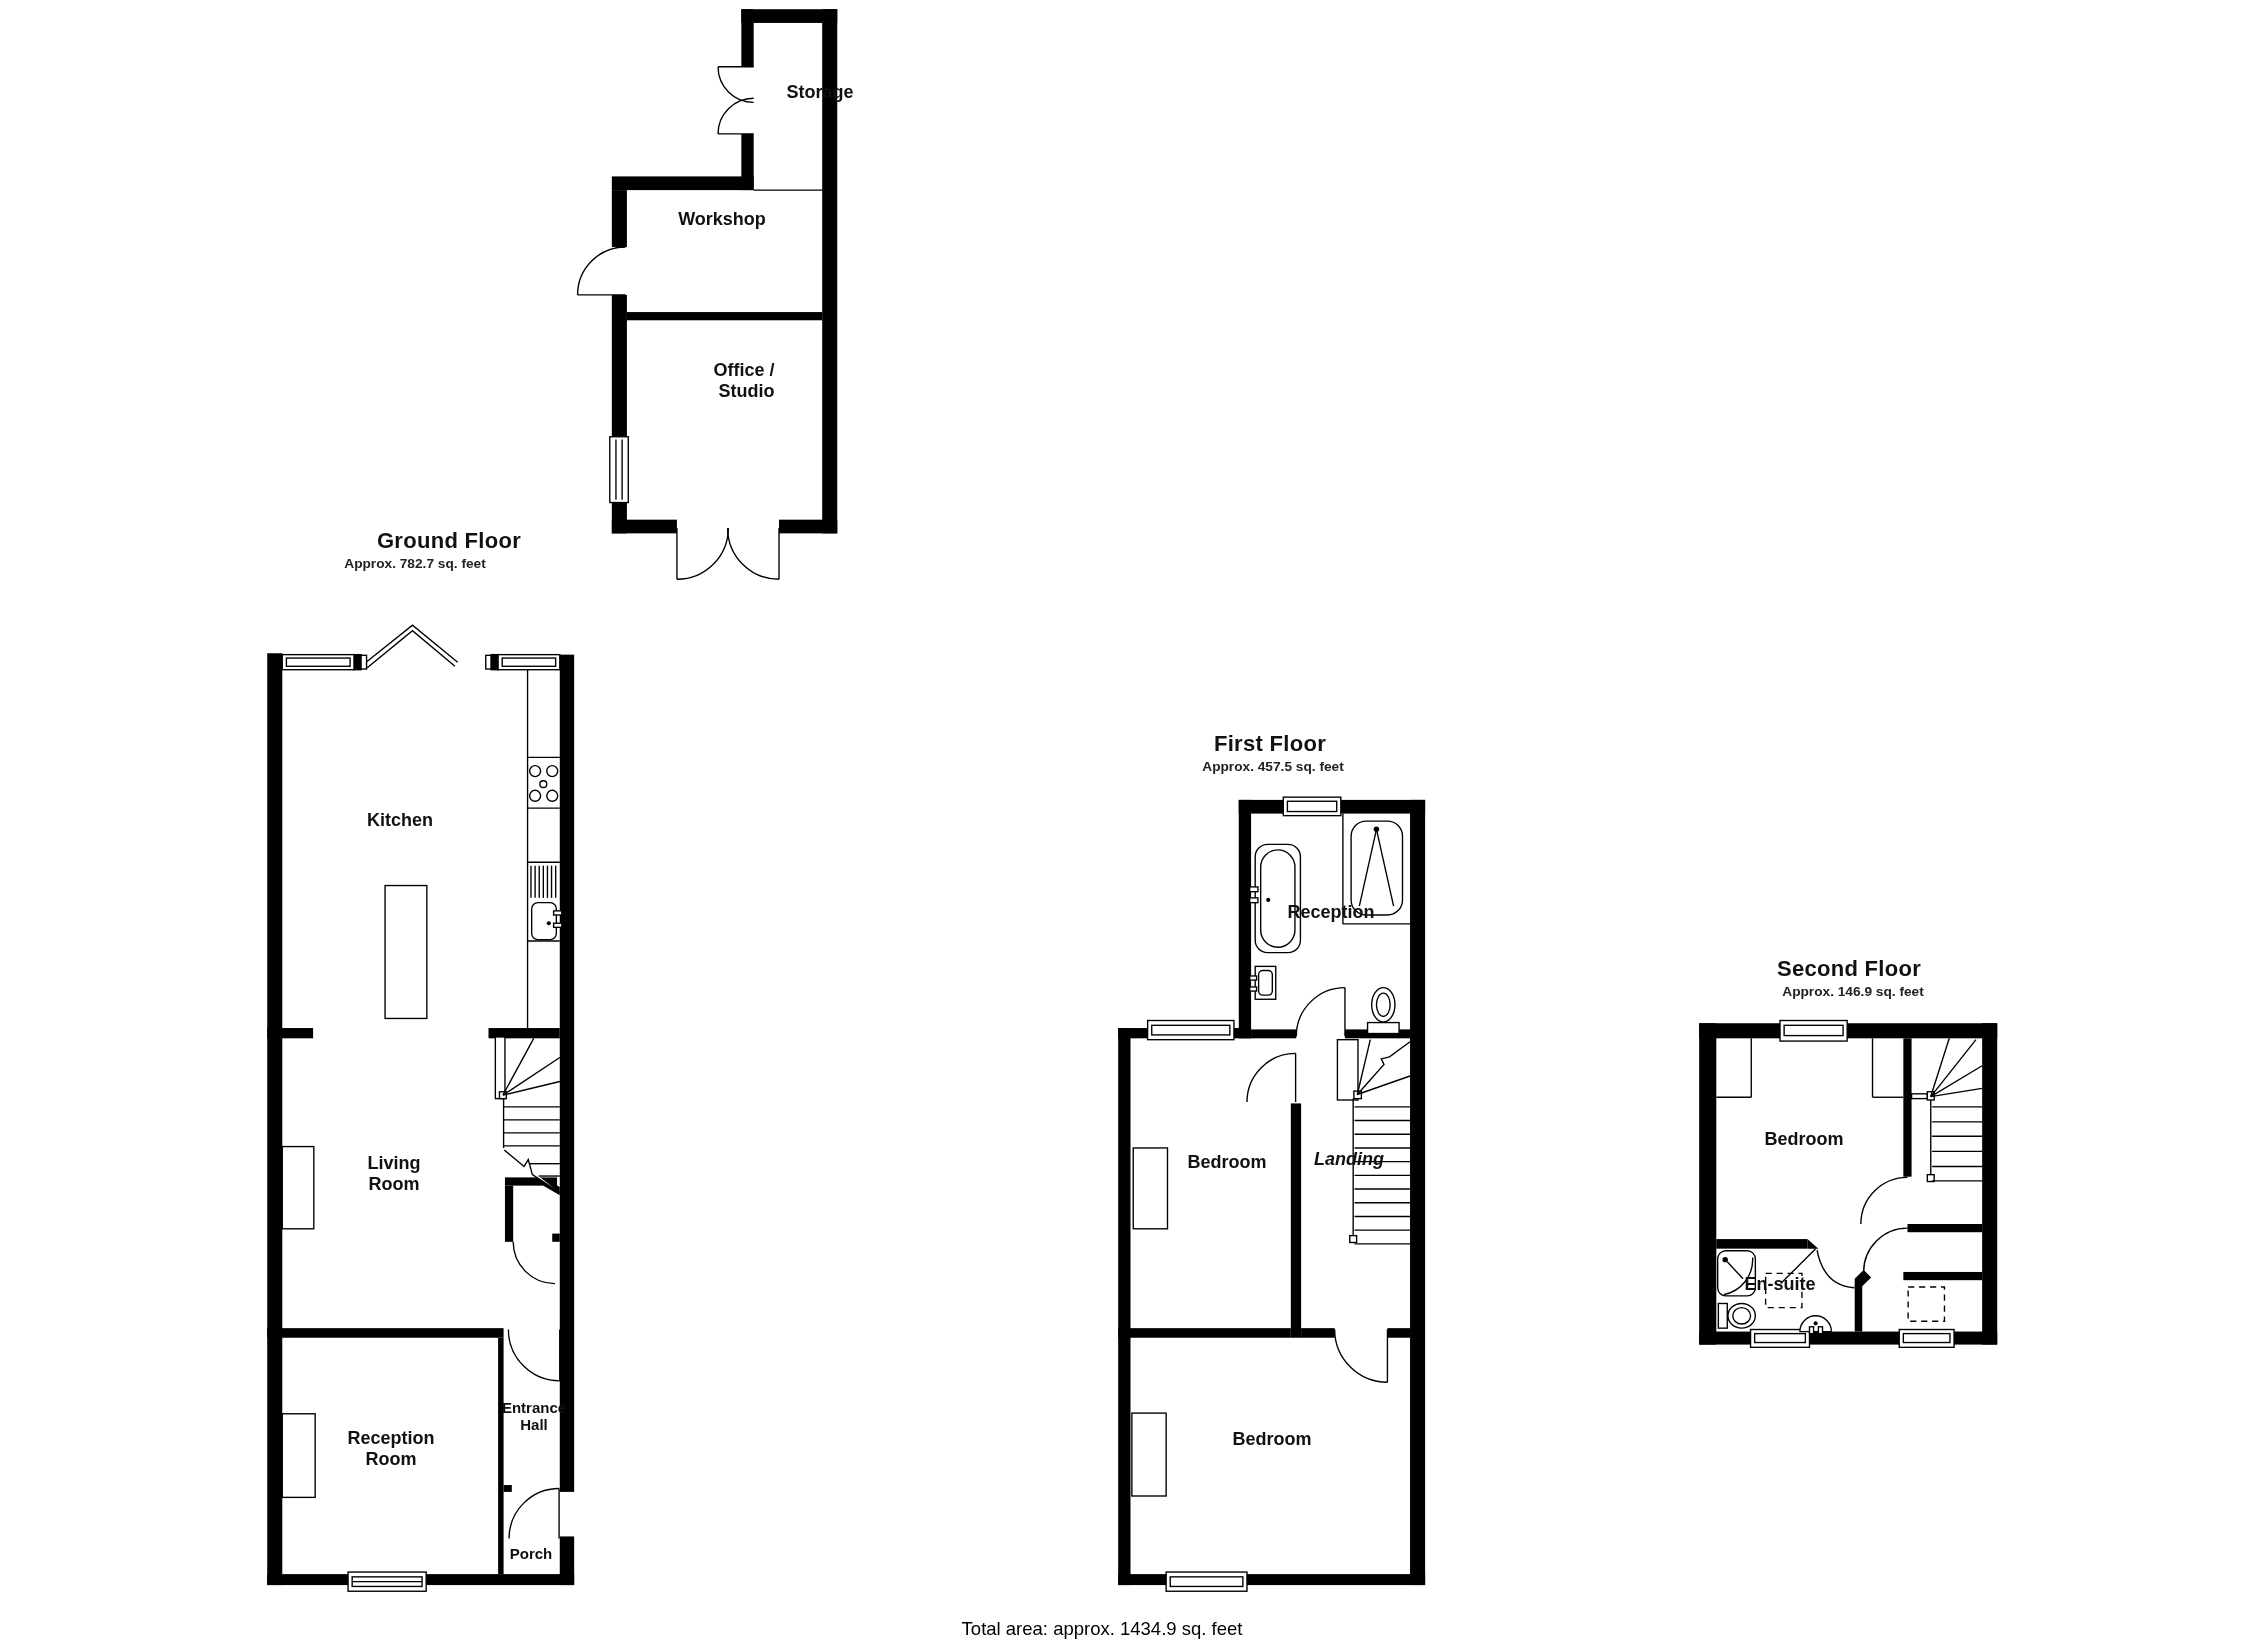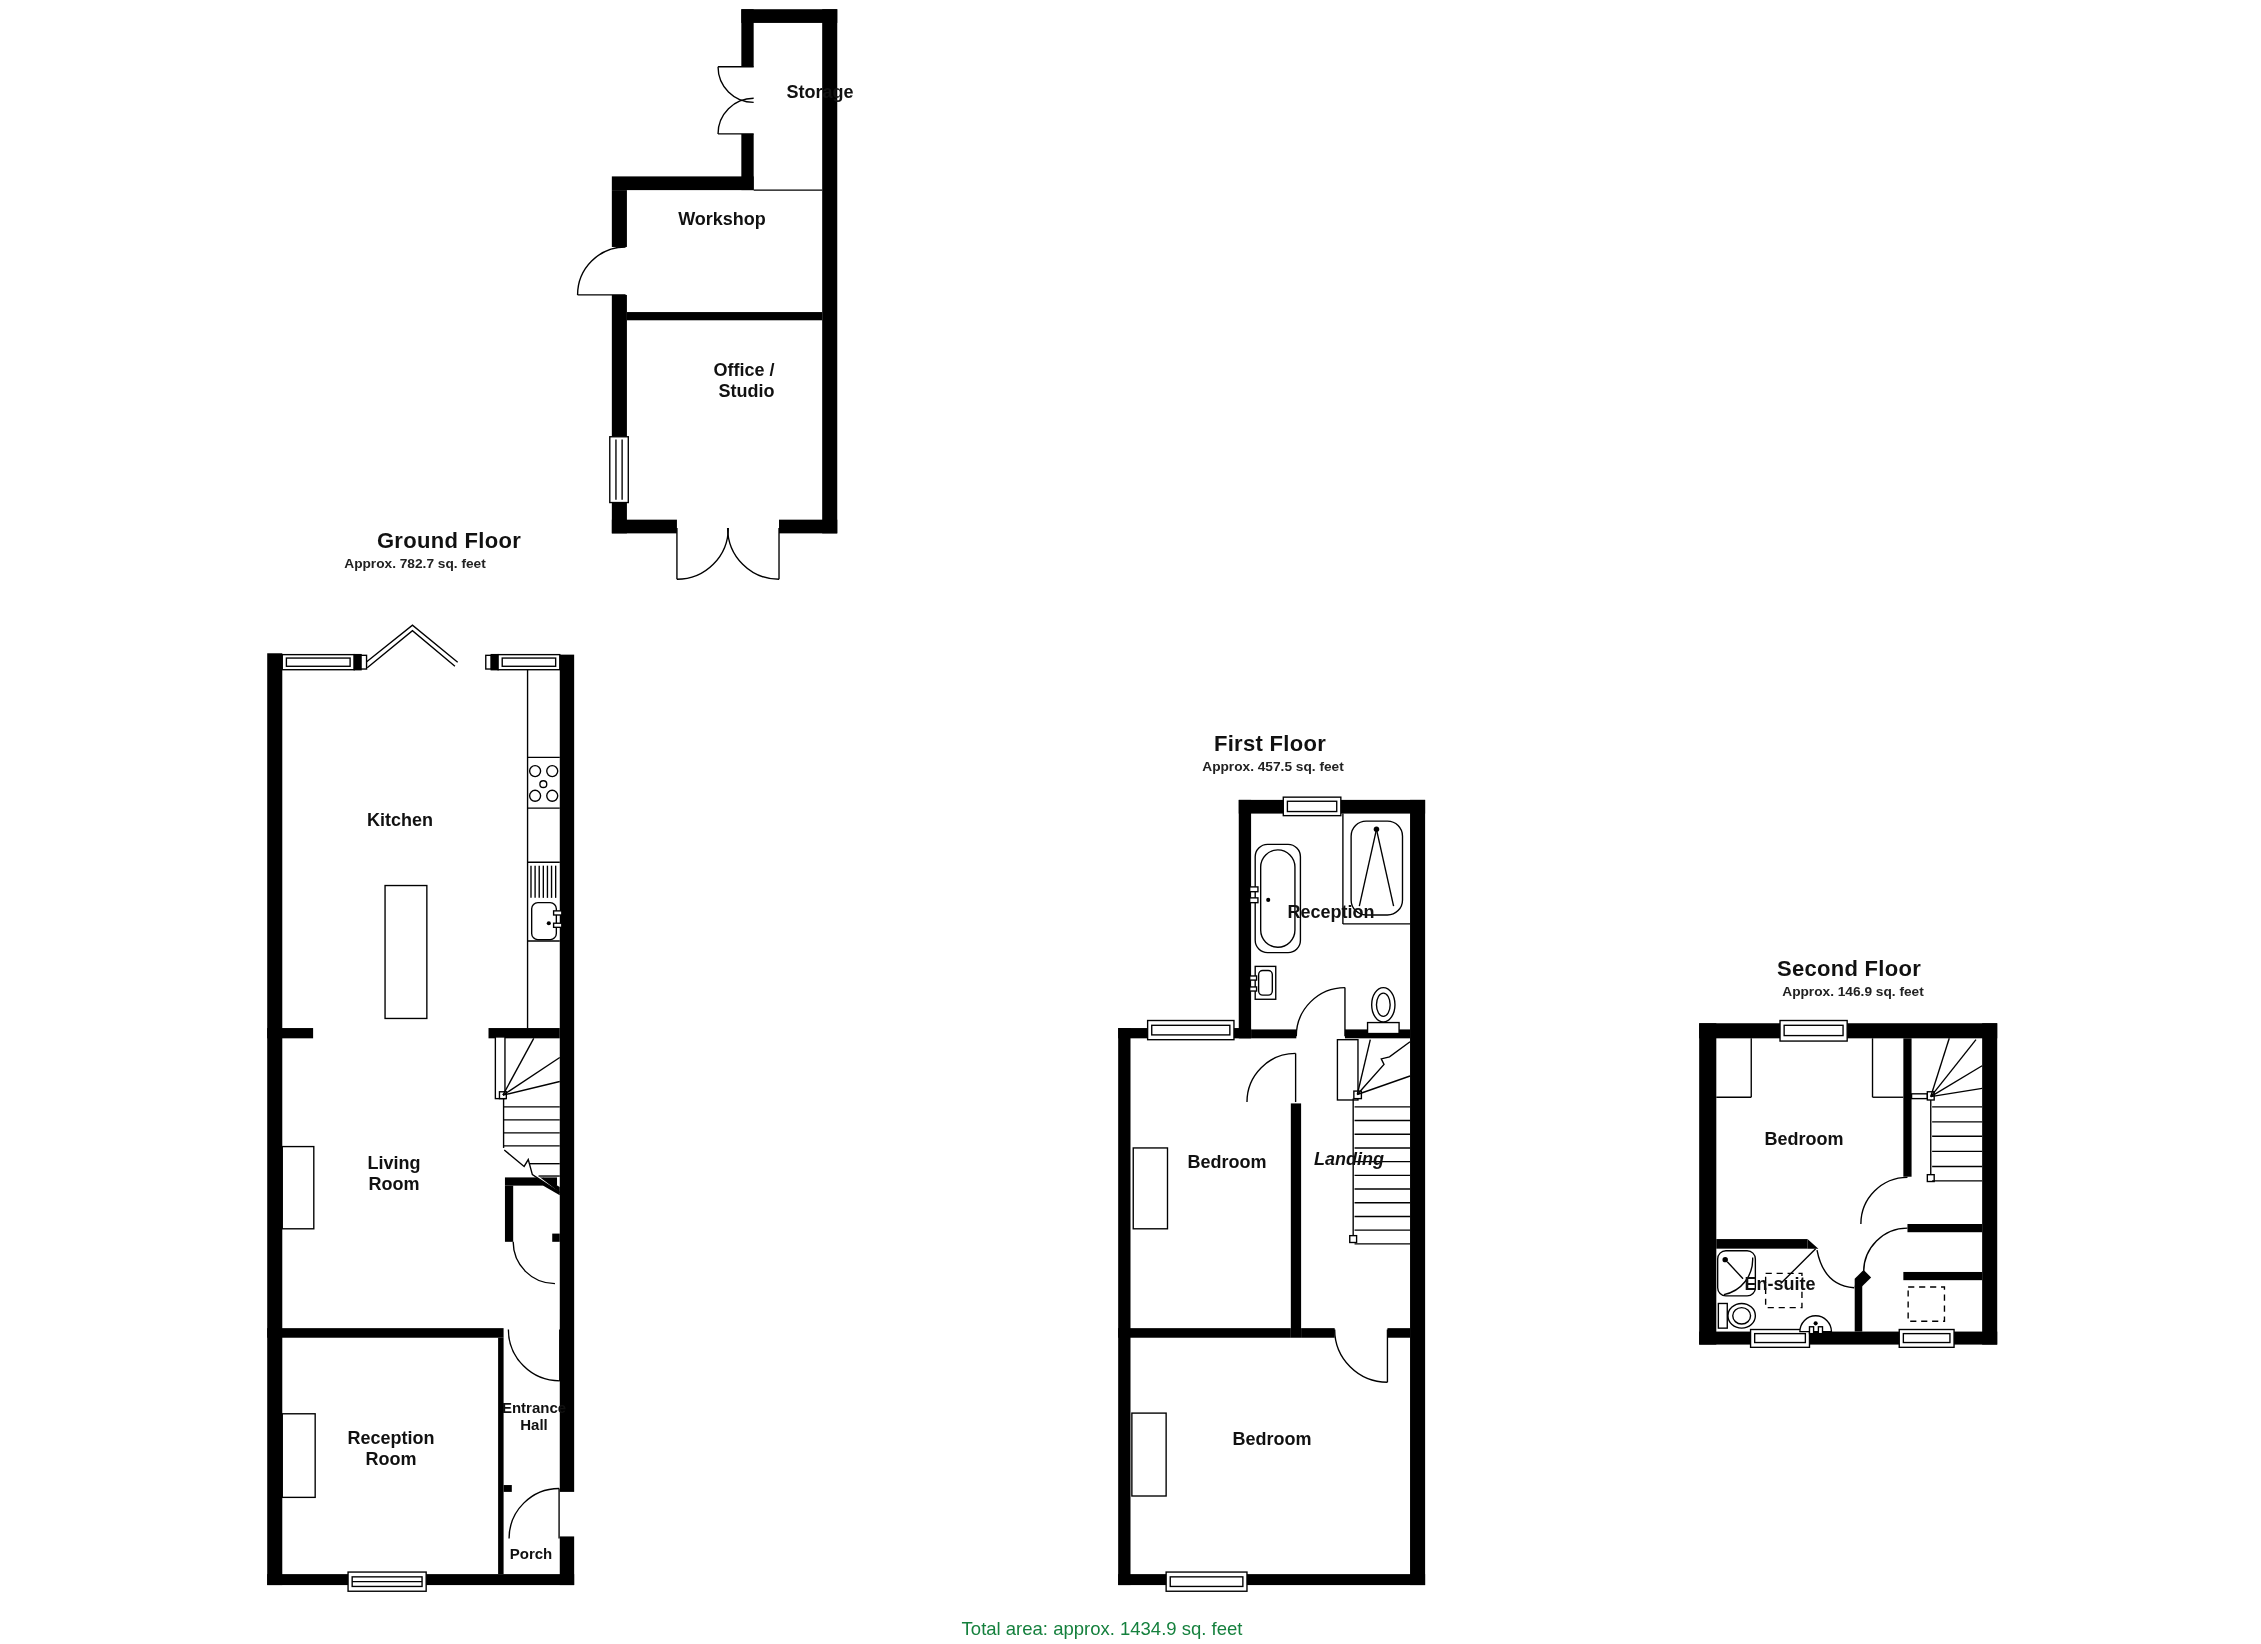--- a/index.html
+++ b/index.html
@@ -5,21 +5,21 @@
   html,body{margin:0;padding:0;background:#ffffff;}
   #canvas{position:relative;width:2261px;height:1645px;background:#ffffff;overflow:hidden;
           font-family:"Liberation Sans", sans-serif;}
   #plan-svg{position:absolute;left:0;top:0;}
   .lbl{position:absolute;transform:translate(-50%,-50%);color:#111;text-align:center;
        white-space:pre-line;line-height:1.15;}
   .t1{font-size:22px;font-weight:bold;letter-spacing:0.3px;}
   .t2{font-size:13.7px;font-weight:bold;color:#222;}
   .r{font-size:18px;font-weight:bold;}
   .s{font-size:15px;font-weight:bold;}
-  .tot{font-size:18.5px;font-weight:normal;color:#15803d;}
+  .tot{font-size:18.5px;font-weight:normal;color:#000000;}
 </style>
 </head>
 <body>
 
 <div id="canvas">
 
 <svg id="plan-svg" width="2261" height="1645" viewBox="0 0 3300 2400" fill="none" stroke="none">
 
   <g stroke="#000" stroke-width="2">
     <g fill="#000" stroke="none">

